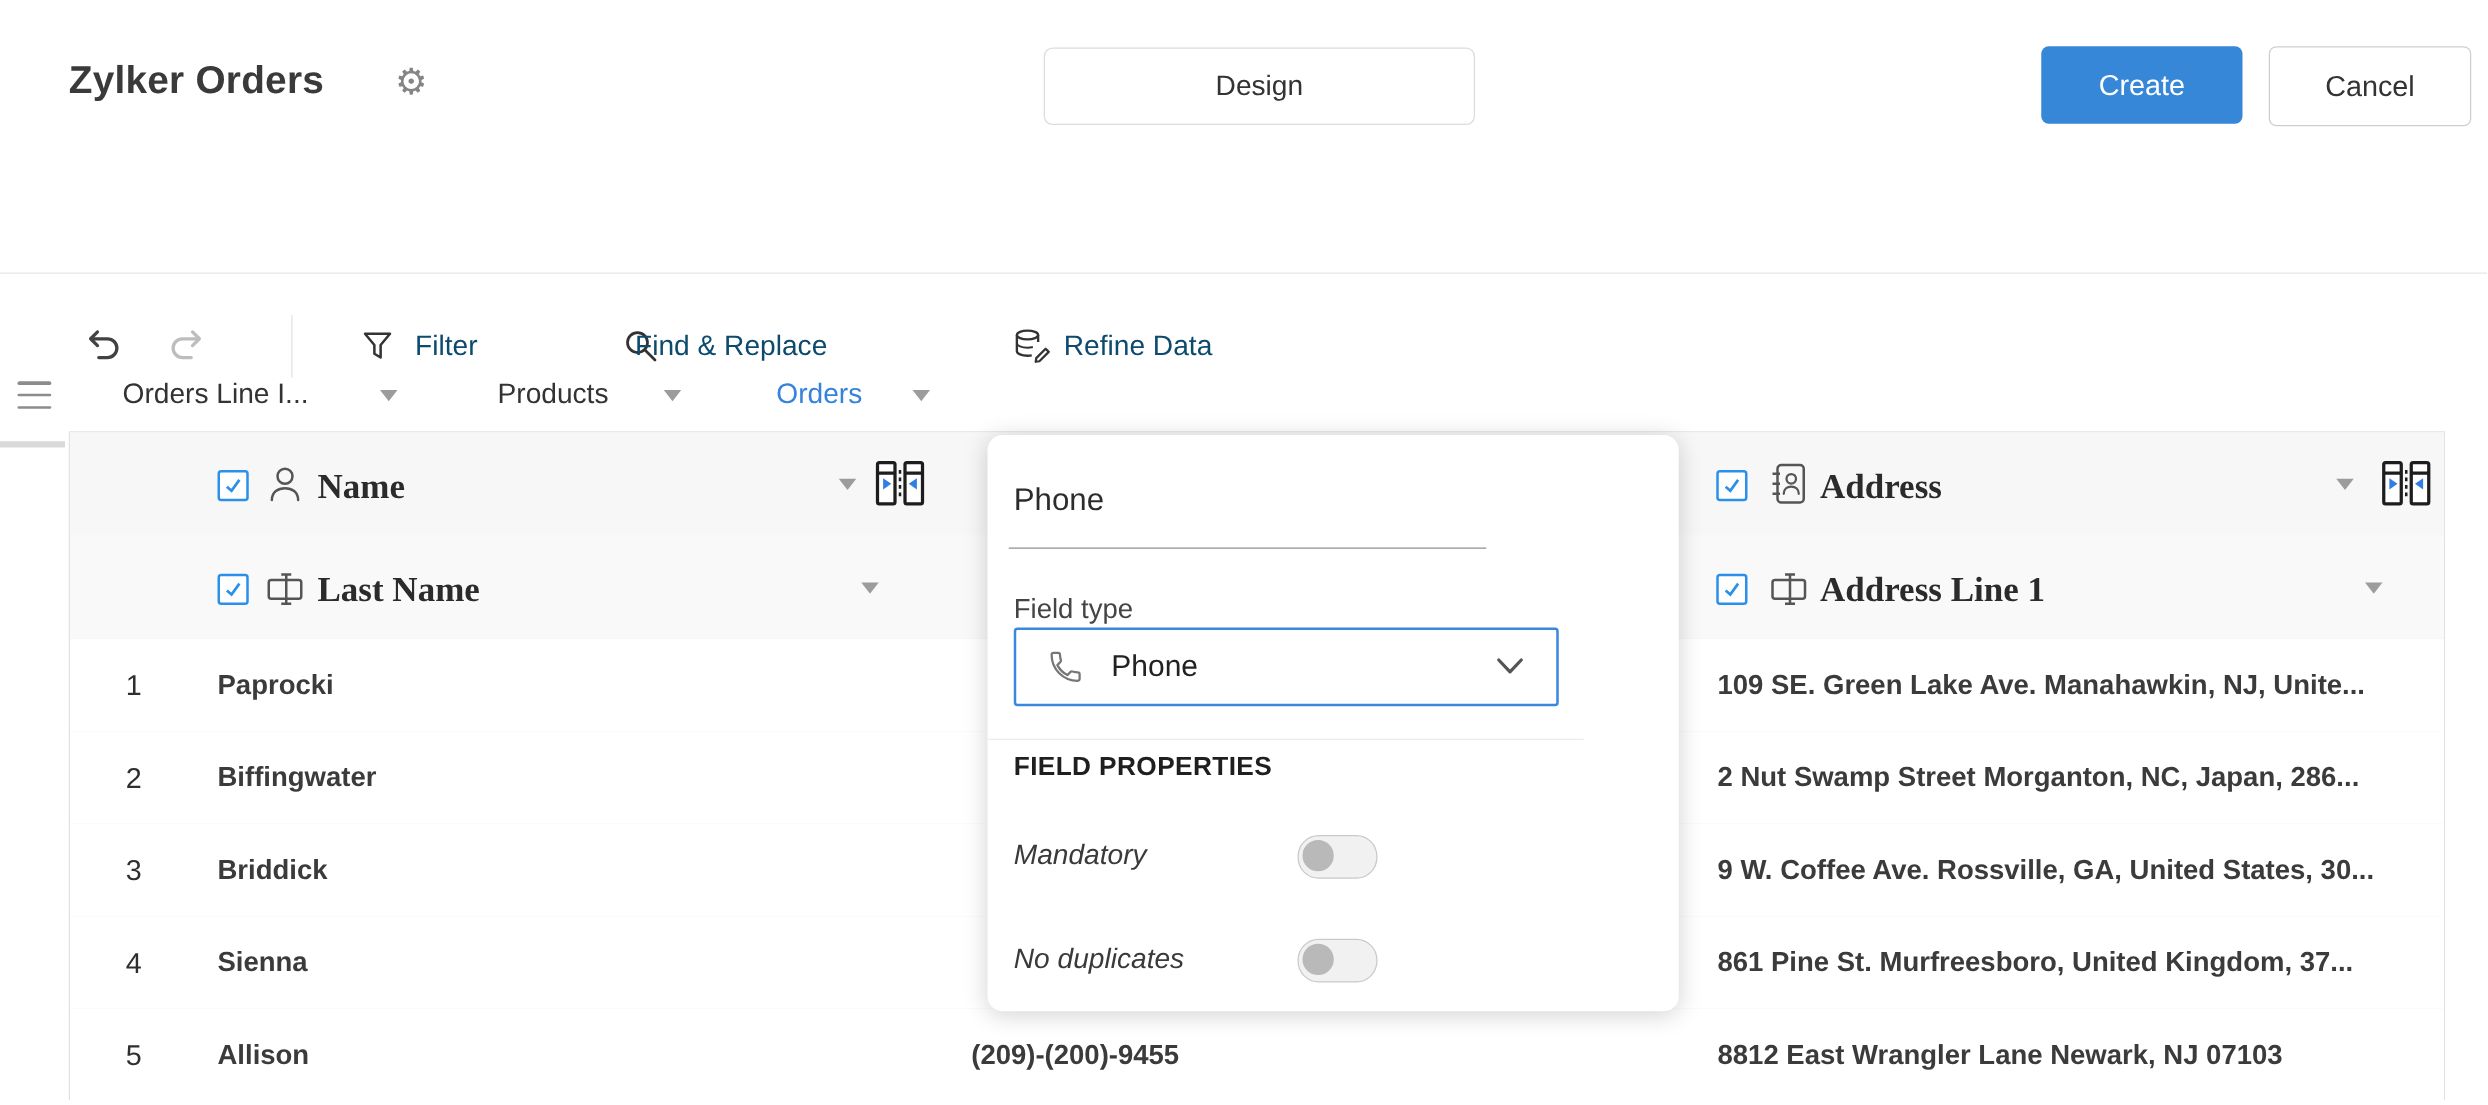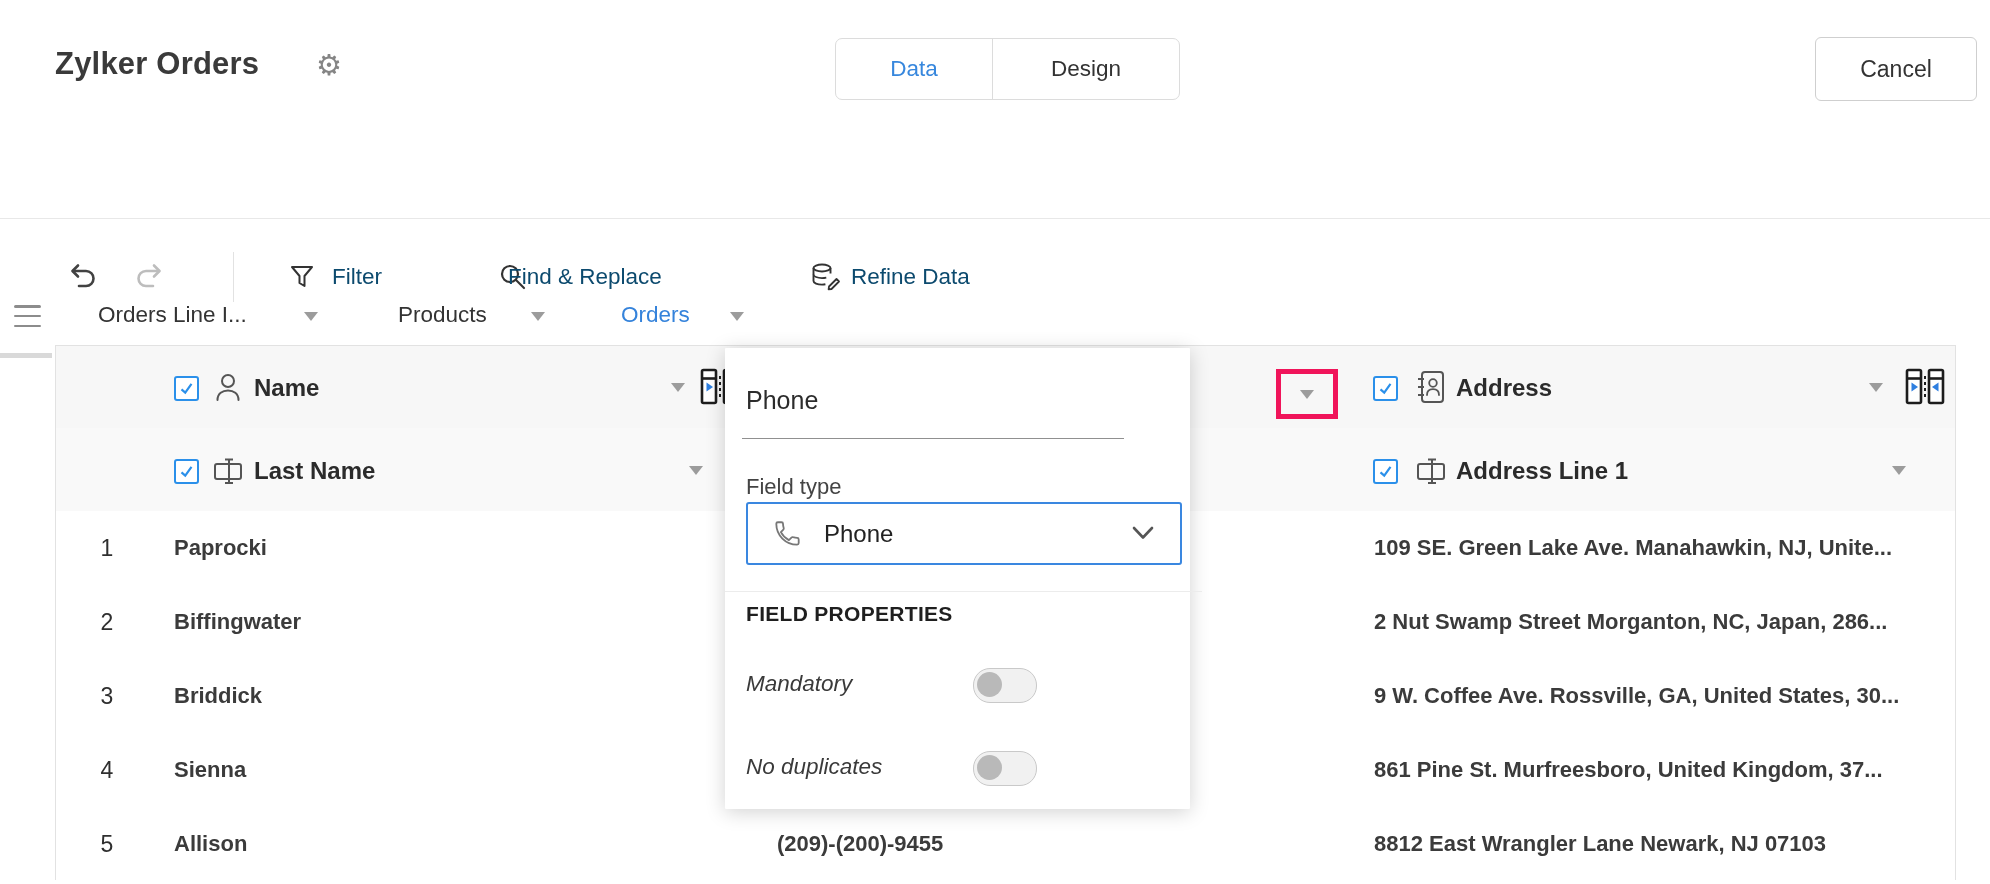--- a/index.html
+++ b/index.html
@@ -38,26 +38,26 @@
   .table{left:55px;top:345px;width:1899px;height:533px;border:1px solid #e2e2e2;background:#fff;}
   .thead{left:0;top:0;width:100%;height:82px;background:#f7f7f7;border-bottom:1px solid #e3e3e3;}
   .tsubhead{left:0;top:82px;width:100%;height:83px;background:#f9f9f9;border-bottom:1px solid #e3e3e3;}
   .vline{top:0;width:1px;height:533px;background:#e9e9e9;}
   .trow{left:0;width:100%;height:74px;background:#fff;border-bottom:1px solid #eaeaea;}
   .rownum{left:20px;top:0;width:62px;height:74px;display:flex;align-items:center;justify-content:center;font-size:23px;color:#2f2f2f;cursor:pointer;}
   .cell{top:0;height:74px;display:flex;align-items:center;font-size:22px;color:#3b3b3b;white-space:nowrap;cursor:text;font-weight:bold;}
   .name-cell{left:118px;width:580px;}
   .phone-cell{left:721px;width:540px;}
   .addr-cell{left:1318px;width:575px;overflow:hidden;}
-  .hcell-label{font-size:24px;font-weight:700;color:#2b2b2b;white-space:nowrap;}
+  .hcell-label{font-size:28px;font-weight:700;color:#2b2b2b;white-space:nowrap;font-family:Liberation Serif, serif;}
   .checkbox{width:21px;height:21px;border:2px solid #2b90ea;border-radius:3px;background:#fff;cursor:pointer;display:flex;align-items:center;justify-content:center;}
   .red-highlight{left:1220px;top:23px;width:52px;height:40px;border:5px solid #f0145a;display:flex;align-items:center;justify-content:center;cursor:pointer;background:transparent;}
 
   
-  .popup{left:725px;top:348px;width:465px;height:461px;background:#fff;border-radius:1px;z-index:20;
+  .popup{left:790px;top:348px;width:553px;height:461px;background:#fff;border-radius:12px;z-index:20;
          box-shadow:0 3px 20px rgba(0,0,0,.18);}
   .popup-title{left:21px;top:38px;font-size:25px;color:#2c2c2c;}
   .popup-title-line{left:17px;top:90px;width:382px;height:1px;background:#909090;}
   .field-type-label{left:21px;top:126px;font-size:22px;color:#444;}
   .field-select{left:21px;top:154px;width:432px;height:59px;border:2px solid #3a87e0;border-radius:3px;background:#fff;display:flex;align-items:center;cursor:pointer;}
   .field-select-text{margin-left:22px;font-size:24px;color:#222;}
   .popup-divider{left:0;top:243px;width:477px;height:1px;background:#ececec;}
   .props-heading{left:21px;top:254px;font-size:21px;font-weight:700;color:#1f1f1f;letter-spacing:.3px;}
   .prop-label{left:21px;font-size:22.5px;color:#3a3a3a;font-style:italic;}
   .toggle{left:248px;width:62px;height:33px;border-radius:17px;background:#f1f1f1;border:1px solid #c9c9c9;cursor:pointer;}
@@ -65,24 +65,24 @@
 </style>
 </head>
 <body>
 
 <div class="screen">
 
   <div class="abs app-title">Zylker Orders</div>
   <div class="abs gear">⚙</div>
 
   <div class="abs segmented">
-    <div class="seg seg-data">Data</div>
     <div class="seg seg-design">Design</div>
   </div>
 
+  <div class="abs btn btn-create flexc">Create</div>
   <div class="abs tabbar">
     <div class="abs hamburger">
         <div></div>
         <div></div>
         <div></div>
       </div>
 
     <div class="abs sheet-tab" style="left:98px">Orders Line I...</div>
     <span class="abs caret" style="left:304px;top:172px"></span>
 

